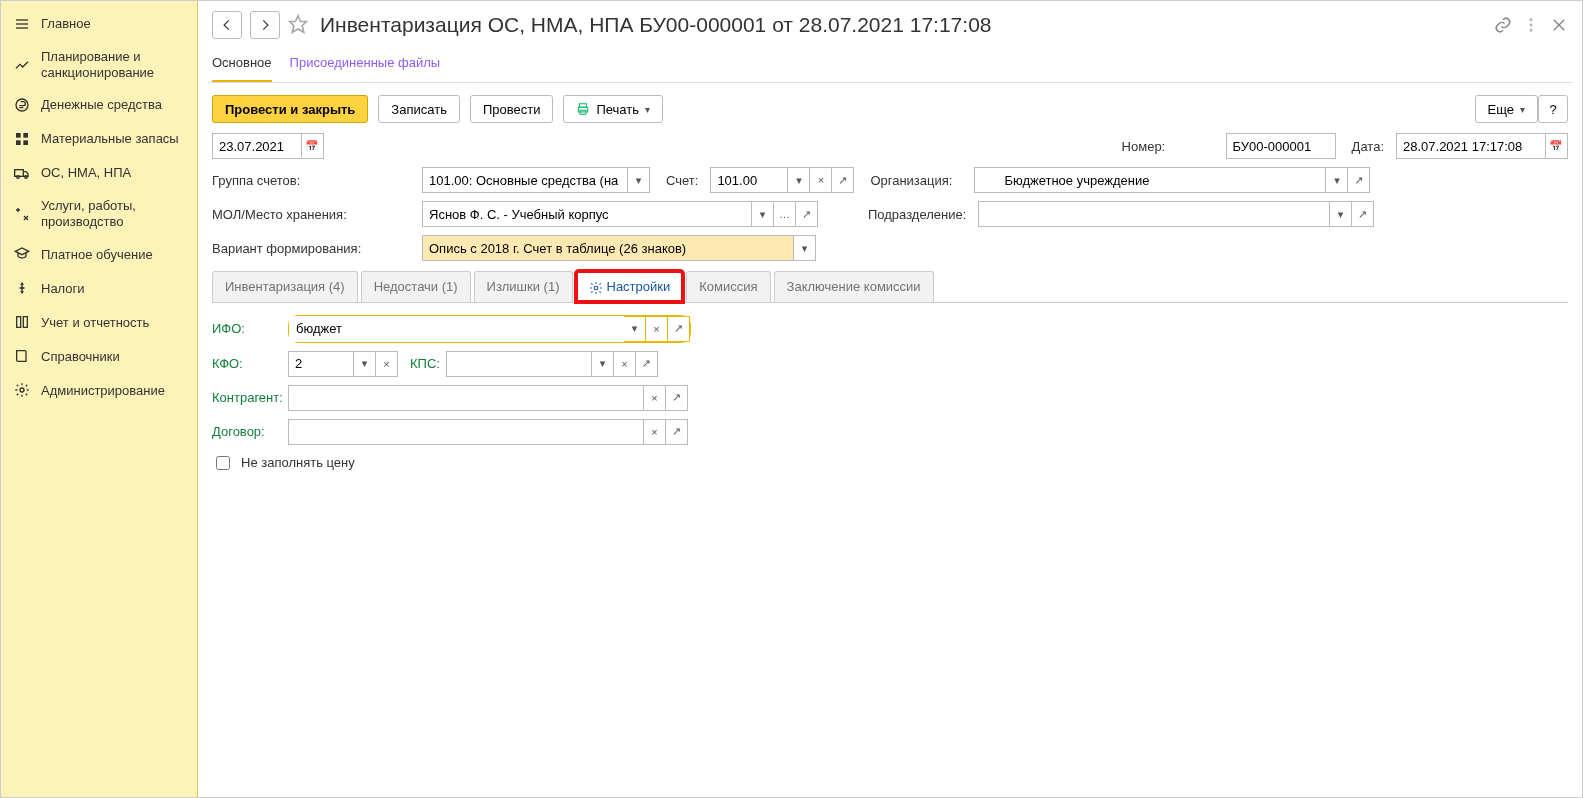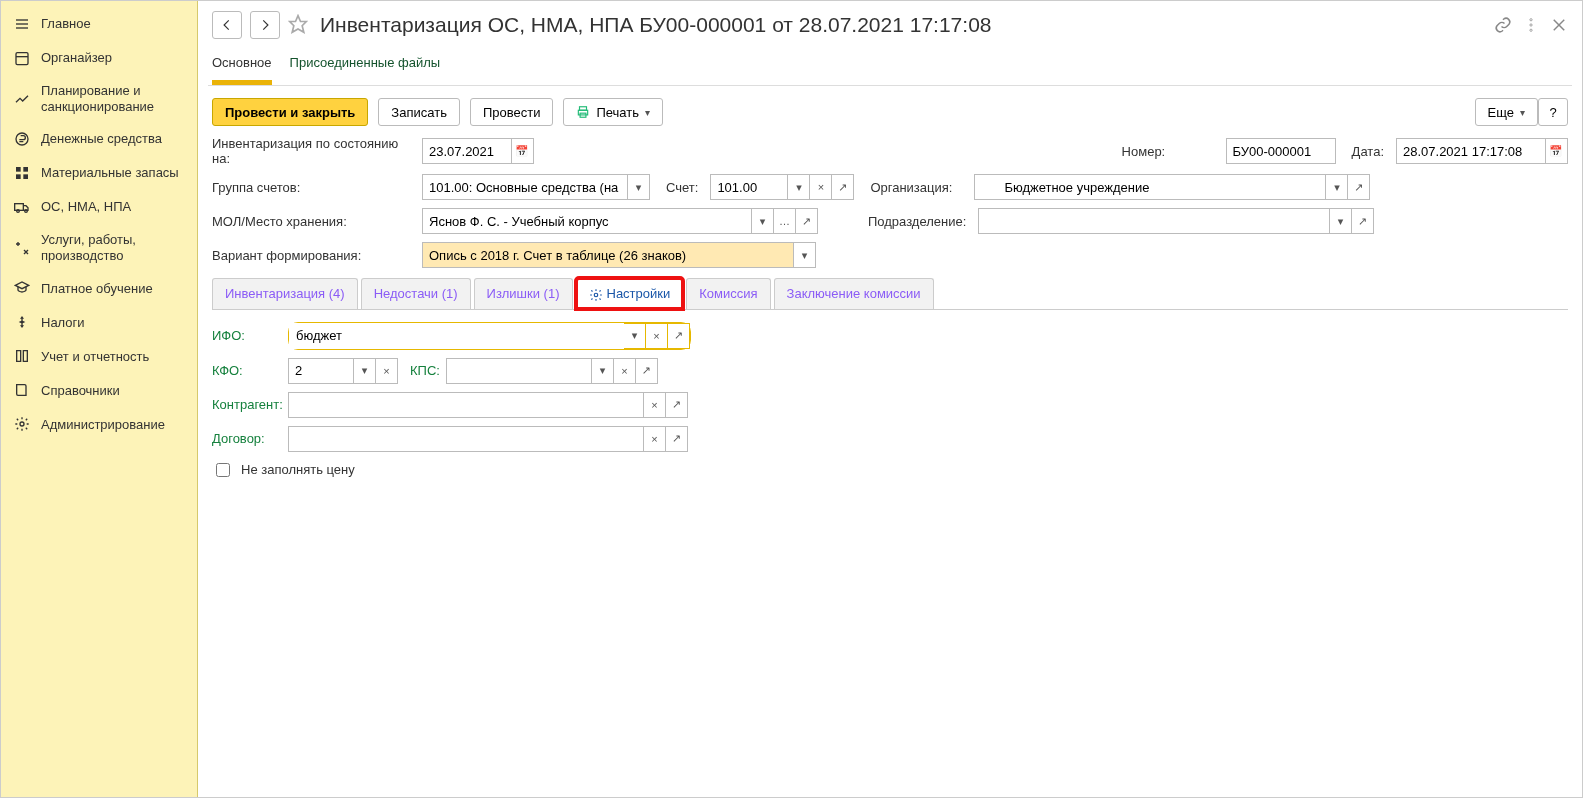--- a/index.html
+++ b/index.html
@@ -10,38 +10,38 @@
   .sidebar-item span.label{flex:1;line-height:1.2;}
   .main{flex:1;display:flex;flex-direction:column;background:#fff;}
   .titlebar{display:flex;align-items:center;padding:10px 14px 6px 14px;gap:8px;}
   .nav-btn{width:28px;height:26px;border:1px solid #bbb;background:#fff;border-radius:3px;display:inline-flex;align-items:center;justify-content:center;cursor:pointer;}
   .nav-btn svg{width:14px;height:14px;stroke:#333;}
   .star-icon svg{width:20px;height:20px;stroke:#aaa;fill:none;}
   .page-title{font-size:21px;font-weight:400;color:#333;margin-left:4px;}
   .title-right{margin-left:auto;display:flex;gap:10px;align-items:center;}
   .title-right .ticon{width:18px;height:18px;cursor:pointer;stroke:#888;fill:none;}
   .subnav{display:flex;gap:18px;padding:4px 14px 0 14px;}
-  .subnav .tab{padding:6px 0 10px 0;cursor:pointer;color:#14532d;}
-  .subnav .tab.active{color:#333;border-bottom:5px solid #eab308;}
+  .subnav .tab{padding:6px 0 10px 0;cursor:pointer;color:#8b5cf6;}
+  .subnav .tab.active{color:#333;border-bottom:2px solid #eab308;}
   .divider{border-bottom:1px solid #ddd;margin:0 10px;}
   .toolbar{display:flex;align-items:center;padding:12px 14px 10px 14px;gap:10px;}
   .btn{height:28px;padding:0 12px;border:1px solid #bbb;border-radius:3px;background:#fff;cursor:pointer;font-size:13px;display:inline-flex;align-items:center;gap:6px;}
   .btn.primary{background:#ffd23f;border-color:#c8a700;font-weight:bold;}
   .btn .caret{font-size:10px;color:#555;}
   .toolbar-right{margin-left:auto;display:flex;}
   .form{padding:0 14px;display:flex;flex-direction:column;gap:8px;}
   .row{display:flex;align-items:center;gap:8px;}
   .lbl{width:202px;color:#333;}
   .lbl.small{width:auto;margin-right:4px;}
   .input-group{display:inline-flex;height:26px;border-radius:9px;}
   .input-group input,.input-group .val{border:1px solid #bbb;background:#fff;padding:0 6px;font-size:13px;outline:none;box-sizing:border-box;height:100%;}
   .input-group .ig-btn{width:21px;border:1px solid #bbb;border-left:none;background:#fff;display:inline-flex;align-items:center;justify-content:center;cursor:pointer;font-size:11px;color:#555;}
   .input-group.highlight input{background:#ffe9b3;}
   .tabs{display:flex;margin:10px 14px 0 14px;border-bottom:1px solid #ccc;}
-  .tabs .dtab{padding:7px 12px;border:1px solid #ccc;border-bottom:none;margin-right:3px;background:#f2f2f2;border-radius:3px 3px 0 0;cursor:pointer;color:#8b5cf6;position:relative;}
+  .tabs .dtab{padding:7px 12px;border:1px solid #ccc;border-bottom:none;margin-right:3px;background:#f2f2f2;border-radius:3px 3px 0 0;cursor:pointer;color:#737373;position:relative;}
   .tabs .dtab.active{background:#fff;color:#1a56a8;}
   .tabs .dtab.redbox{outline:4px solid #e11;outline-offset:-2px;z-index:2;}
   .tabs .dtab .gearicon{display:inline-block;width:14px;height:14px;vertical-align:middle;margin-right:4px;}
   .settings{padding:12px 14px;display:flex;flex-direction:column;gap:8px;}
   .settings .srow{display:flex;align-items:center;gap:6px;}
   .settings .slbl{width:70px;color:#15803d;}
   .input-group.gold{border:1px solid #e6b800;border-radius:10px;}
   .input-group.gold input{border:1px solid transparent;}
   .input-group.gold .ig-btn{border-color:#e6b800;}
   .checkbox{display:inline-flex;align-items:center;gap:8px;cursor:pointer;}
@@ -59,29 +59,20 @@
             <line x1="3" y1="6" x2="21" y2="6"></line>
             <line x1="3" y1="12" x2="21" y2="12"></line>
             <line x1="3" y1="18" x2="21" y2="18"></line>
           </svg>
         </span>
       <span class="label">Главное</span>
     </div>
     <div class="sidebar-item">
       <span class="icon">
           <svg viewBox="0 0 24 24" stroke="currentColor" stroke-width="2" fill="none">
-            <rect x="3" y="4" width="18" height="18" rx="2"></rect>
-            <line x1="3" y1="10" x2="21" y2="10"></line>
-          </svg>
-        </span>
-      <span class="label">Органайзер</span>
-    </div>
-    <div class="sidebar-item">
-      <span class="icon">
-          <svg viewBox="0 0 24 24" stroke="currentColor" stroke-width="2" fill="none">
             <polyline points="3 17 9 11 13 15 21 7"></polyline>
           </svg>
         </span>
       <span class="label">Планирование и санкционирование</span>
     </div>
     <div class="sidebar-item">
       <span class="icon">
           <svg viewBox="0 0 24 24" stroke="currentColor" stroke-width="2" fill="none">
             <circle cx="12" cy="12" r="9"></circle>
             <path d="M10 7h4a3 3 0 010 6h-4M8 13h6M8 16h6"></path>
@@ -219,21 +210,20 @@
         <button class="btn">
             <span>Еще</span>
             <span class="caret">▾</span>
           </button>
         <button class="btn" style="width:30px;padding:0;justify-content:center;">?</button>
       </div>
     </div>
 
     <div class="form">
       <div class="row">
-        <span class="lbl">Инвентаризация по состоянию на:</span>
         <div class="input-group">
           <input style="width: 90px;" value="23.07.2021">
           <div class="ig-btn">📅</div>
         </div>
         <span style="flex:1"></span>
         <span class="lbl small" style="width:92px">Номер:</span>
         <div class="input-group">
             <input style="width: 110px;" value="БУ00-000001">
           </div>
         <span class="lbl small" style="margin-left:8px">Дата:</span>

